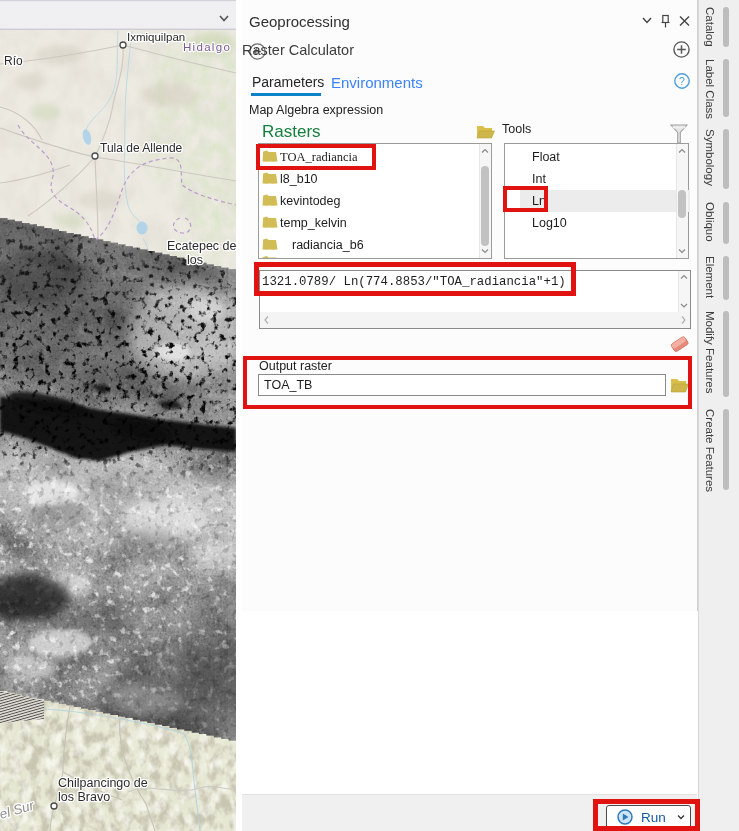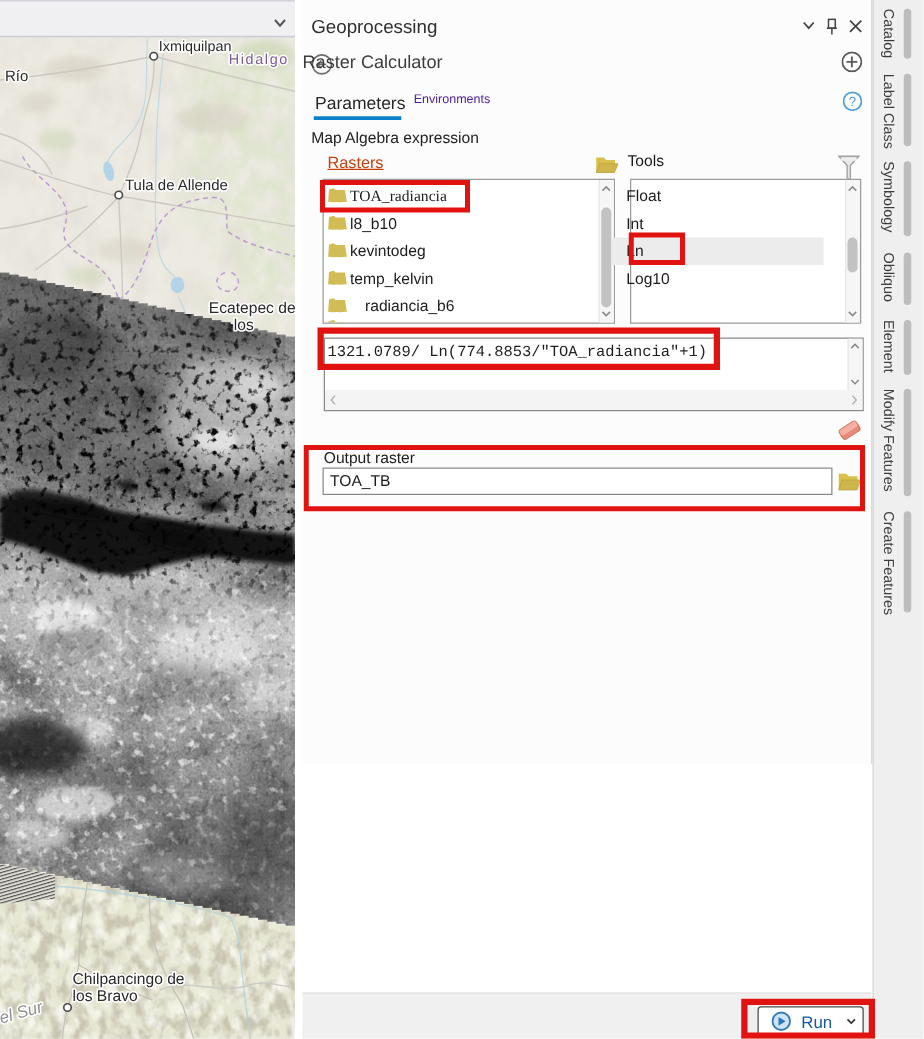--- a/index.html
+++ b/index.html
@@ -291,30 +291,30 @@
     <path d="M12,8.5 L5.4,8.5 M8.2,5.4 L5,8.5 L8.2,11.6" stroke="#6d6d6d" stroke-width="1.3" fill="none"></path>
   </svg>
   <div class="abs" style="left:0;top:42px;width:456px;font-size:14.5px;color:#3d3d3d;">Raster Calculator</div>
 
   <svg class="abs" style="left:431px;top:41px;" width="17" height="17" viewBox="0 0 17 17">
     <circle cx="8.5" cy="8.5" r="7.6" fill="none" stroke="#595959" stroke-width="1.4"></circle>
     <path d="M8.5,4.2 L8.5,12.8 M4.2,8.5 L12.8,8.5" stroke="#595959" stroke-width="1.5"></path>
   </svg>
 
   <div class="abs" style="left:10px;top:74px;font-size:14px;color:#262626;">Parameters</div>
-  <div class="abs" style="left:89px;top:74px;font-size:10px;color:#4c1d95;">Environments</div>
+  <div class="abs" style="left:89px;top:74px;font-size:15px;color:#3b82f6;">Environments</div>
   <div class="abs" style="left:9px;top:93px;width:70px;height:3px;background:#0b82c7;"></div>
 
   <svg class="abs" style="left:432px;top:73px;" width="16" height="16" viewBox="0 0 16 16">
     <circle cx="8" cy="8" r="7.2" fill="none" stroke="#4d9ddb" stroke-width="1.4"></circle>
     <text x="8" y="11.6" font-size="10.5" text-anchor="middle" fill="#4d9ddb" font-family="Liberation Sans">?</text>
   </svg>
 
   <div class="abs" style="left:7px;top:103px;font-size:12.5px;color:#222;">Map Algebra expression</div>
-  <div class="abs" style="left:20px;top:122px;font-size:13px;color:#c2410c;text-decoration:underline;">Rasters</div>
+  <div class="abs" style="left:20px;top:122px;font-size:17px;color:#15803d;">Rasters</div>
 
   <svg class="abs" style="left:234px;top:124px;" width="19" height="16" viewBox="0 0 19 16">
     <path d="M1,2 L7,2 L9,4 L16,4 L16,14 L1,14 Z" fill="#d9c04b"></path>
     <path d="M3.5,7 L18.5,7 L15.5,14 L1,14 Z" fill="#cfb64a" stroke="#b9a33e" stroke-width="0.6"></path>
   </svg>
   <div class="abs" style="left:260px;top:122px;font-size:12.5px;color:#1c1c1c;">Tools</div>
 
   <svg class="abs" style="left:428px;top:124px;" width="18" height="20" viewBox="0 0 18 20">
     <path d="M1,1 L17,1 L10.3,8.5 L10.3,19 L7.7,19 L7.7,8.5 Z" fill="#e6e6e6" stroke="#a0a0a0" stroke-width="1.1"></path>
     <path d="M2.5,2.5 L15.5,2.5 L15.5,4.5 L2.5,4.5 Z" fill="#efefef" stroke="none"></path>
@@ -341,21 +341,21 @@
   </svg>
 
   <div class="abs" style="left:237px;top:144px;width:12px;height:114px;background:#f6f6f6;border-left:1px solid #e6e6e6;"></div>
   <svg class="abs" style="left:237px;top:144px;" width="12" height="114" viewBox="0 0 12 114">
     <path d="M3,8.5 L6,5.5 L9,8.5" stroke="#8a8a8a" stroke-width="1.2" fill="none"></path>
     <path d="M3,105.5 L6,108.5 L9,105.5" stroke="#8a8a8a" stroke-width="1.2" fill="none"></path>
     <rect x="2" y="22" width="8" height="80" rx="4" fill="#c2c2c2"></rect>
   </svg>
 
   <div class="listbox" style="left:262px;top:143px;width:185px;height:116px;"></div>
-  <div class="abs" style="left:247px;top:144px;width:170px;height:114px;overflow:hidden;">
+  <div class="abs" style="left:278px;top:144px;width:170px;height:114px;overflow:hidden;">
     <div class="li" style="top:2px;width:170px;"><span style="margin-left:12px;">Float</span></div>
     <div class="li" style="top:24px;width:170px;"><span style="margin-left:12px;">Int</span></div>
     <div class="li" style="top:46px;width:170px;background:#ececec;"><span style="margin-left:12px;">Ln</span></div>
     <div class="li" style="top:68px;width:170px;"><span style="margin-left:12px;">Log10</span></div>
   </div>
 
   <div class="abs" style="left:434px;top:144px;width:12px;height:114px;background:#f6f6f6;border-left:1px solid #e6e6e6;"></div>
   <svg class="abs" style="left:434px;top:144px;" width="12" height="114" viewBox="0 0 12 114">
     <path d="M3,8.5 L6,5.5 L9,8.5" stroke="#8a8a8a" stroke-width="1.2" fill="none"></path>
     <path d="M3,105.5 L6,108.5 L9,105.5" stroke="#8a8a8a" stroke-width="1.2" fill="none"></path>

